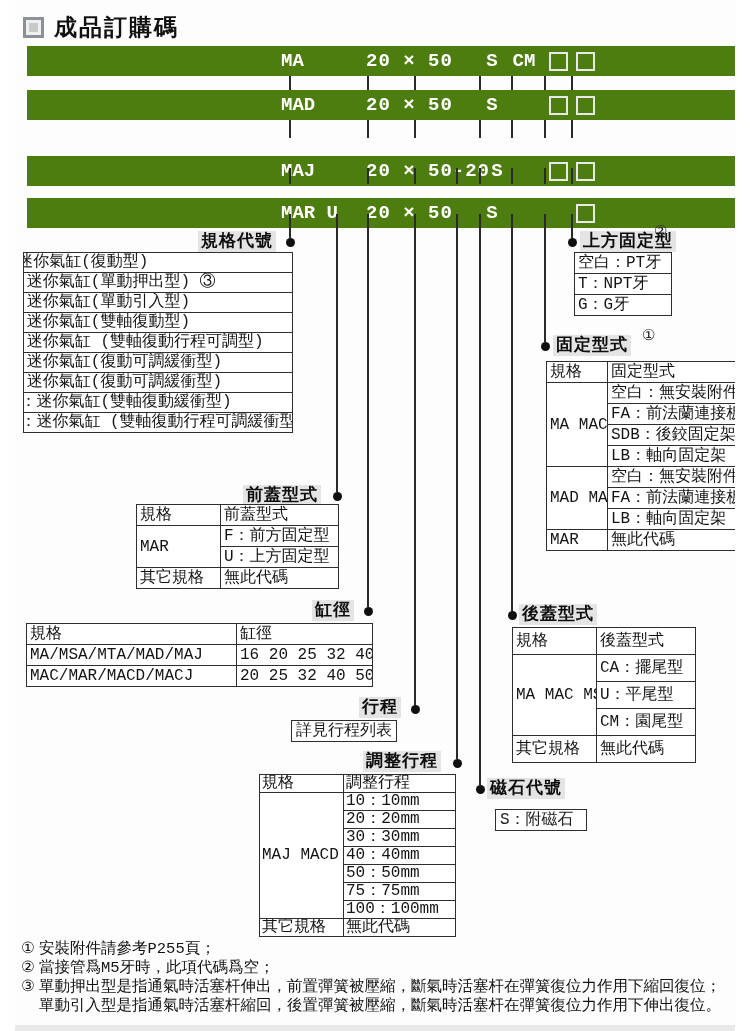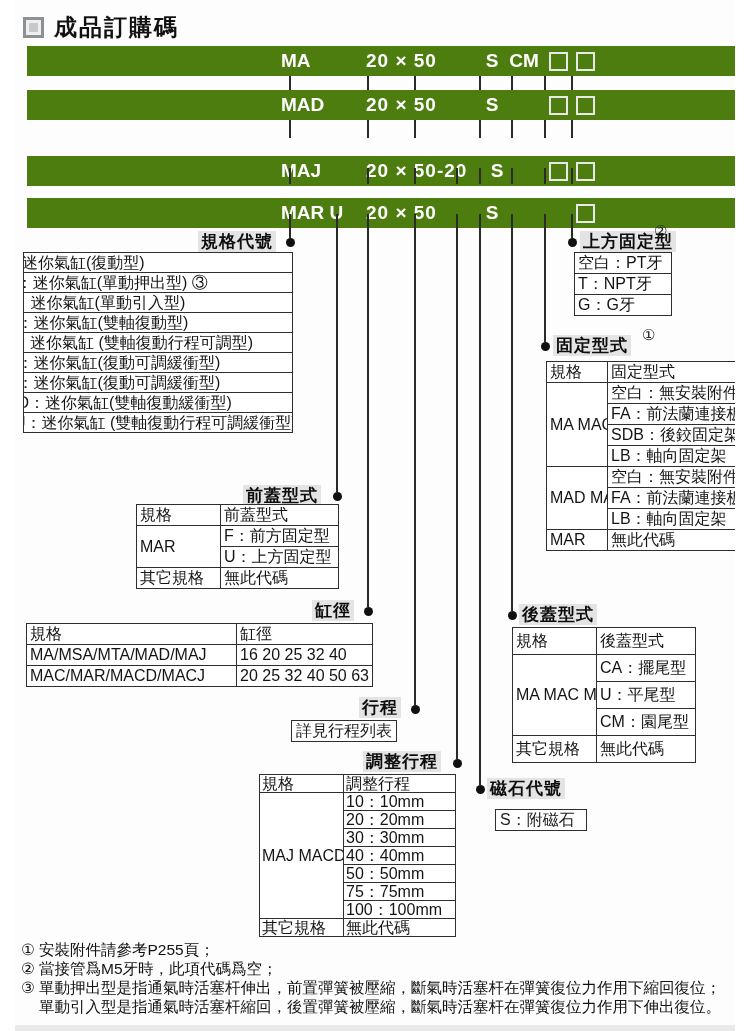--- a/index.html
+++ b/index.html
@@ -1,18 +1,18 @@
 <!DOCTYPE html>
 <html><head>
 <meta charset="utf-8">
 <style>
   html,body{margin:0;padding:0;background:#ffffff;}
   #page{
     position:relative;width:720px;height:1031px;margin:0 auto;background:#fdfdfd;
-    font-family:Liberation Sans, sans-serif;color:#1b1b1b;overflow:hidden;
+    font-family:Liberation Mono, monospace;color:#1b1b1b;overflow:hidden;
   }
   
   #title-row{position:absolute;left:8px;top:12px;display:flex;align-items:center;}
   #title-icon{width:15px;height:15px;background:#c9c9c9;border:3px solid #8d9094;box-shadow:inset 0 0 0 3px #efefef;}
   #title-text{margin-left:10px;font-size:23px;font-weight:bold;letter-spacing:2px;color:#111;}
   
   .bar{position:absolute;left:12px;width:733px;height:30px;background:#4d7c0f;color:#fff;font-weight:bold;font-size:19px;}
   .bar span{position:absolute;line-height:30px;white-space:nowrap;}
   .b-model{left:254px;}
   .b-size{left:339px;letter-spacing:1px;}

